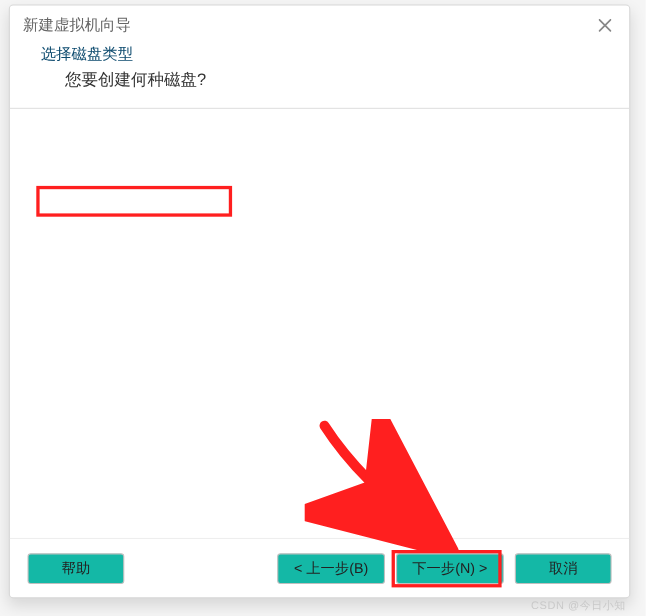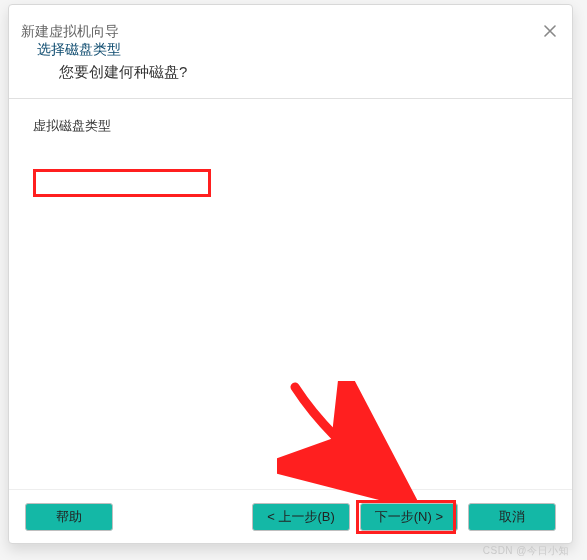--- a/index.html
+++ b/index.html
@@ -22,21 +22,21 @@
     background: #fff;
     border: 1px solid #d8d8d8;
     border-radius: 4px;
     box-shadow: 0 6px 14px rgba(0,0,0,0.12);
     display: flex;
     flex-direction: column;
   }
   .titlebar {
     height: 36px;
     display: flex;
-    align-items: flex-end;
+    align-items: center;
     padding: 0 12px;
     font-size: 14px;
     color: #666;
     font-family: Liberation Serif, serif;
   }
   .titlebar .close {
     margin-left: auto;
     width: 20px; height: 20px;
     display: flex; align-items: center; justify-content: center;
     color: #888;
@@ -171,21 +171,20 @@
     </span>
   </div>
 
   <div class="header">
     <div class="h1">选择磁盘类型</div>
     <div class="h2">您要创建何种磁盘?</div>
   </div>
   <div class="divider"></div>
 
   <div class="body">
-    <div class="group-label">虚拟磁盘类型</div>
 
     <div class="highlight-box hl1"></div>
   </div>
 
   <div class="footer">
     <div class="btn">
       <span>帮助</span>
     </div>
     <div class="spacer"></div>
     <div class="btn">

